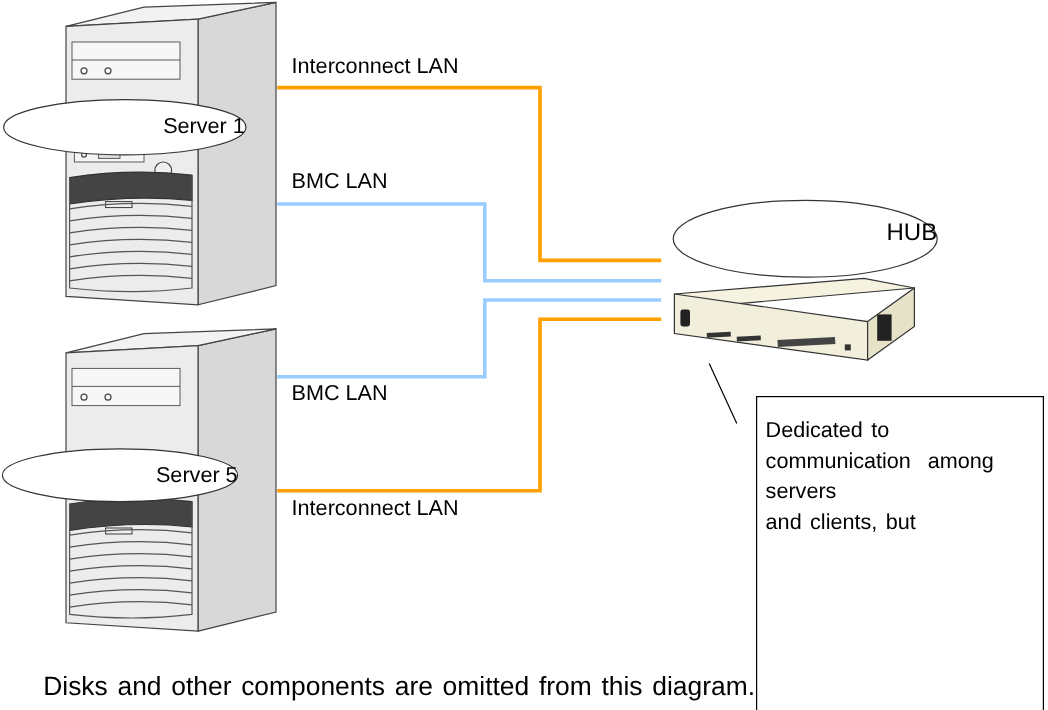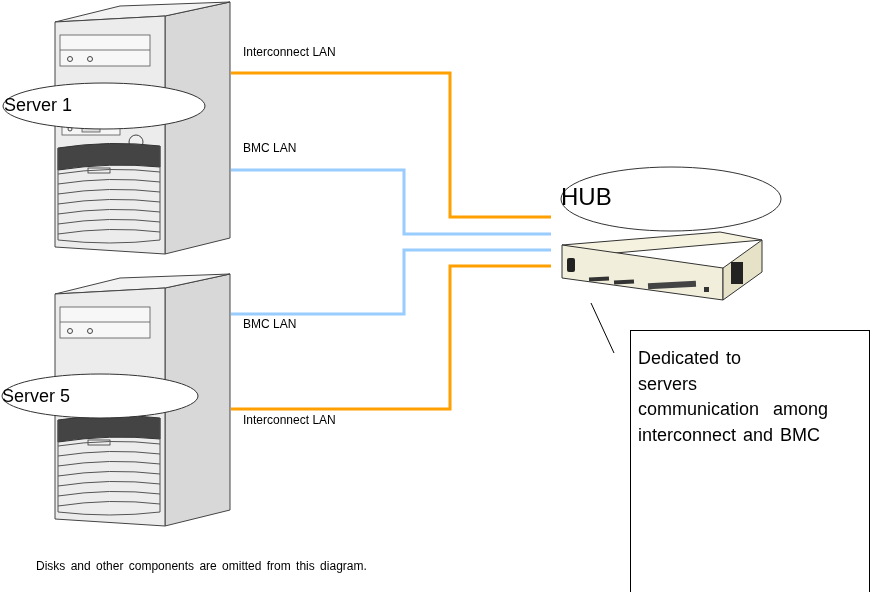--- a/index.html
+++ b/index.html
@@ -1,25 +1,25 @@
 <!DOCTYPE html>
 <html><head>
 <meta charset="utf-8">
 <style>
   html, body { margin:0; padding:0; background:#ffffff; }
   body { width:873px; height:592px; position:relative; overflow:hidden;
          font-family:"Liberation Sans", sans-serif; color:#000; }
   svg.canvas { position:absolute; left:0; top:0; }
-  .lbl { position:absolute; font-size:12px; white-space:nowrap; }
+  .lbl { position:absolute; font-size:18px; white-space:nowrap; }
   .note { position:absolute; left:630px; top:330px; width:240px; height:294px;
           border:1px solid #000; box-sizing:border-box; padding:15px 6px 0 7px;
           font-size:18px; line-height:25.5px; background:#fff; word-spacing:2px; }
   .note div { white-space:nowrap; }
-  .footer { position:absolute; left:36px; top:559px; font-size:12px; white-space:nowrap; word-spacing:2px; }
-  .ell-text { position:absolute; font-size:18px; text-align:left; }
+  .footer { position:absolute; left:36px; top:559px; font-size:22px; white-space:nowrap; word-spacing:2px; }
+  .ell-text { position:absolute; font-size:18px; text-align:right; }
 </style>
 </head>
 <body>
 
 <svg class="canvas" width="873" height="592" viewBox="0 0 873 592">
   <defs>
     <g id="tower">
 
       <polygon points="165,16 230,2 230,238 165,254" fill="#d8d8d8" stroke="#444" stroke-width="1"></polygon>
 
@@ -73,27 +73,27 @@
 
   <line x1="591" y1="303" x2="614" y2="353" stroke="#000" stroke-width="1"></line>
 
   <ellipse cx="104" cy="106" rx="101" ry="23" fill="#fff" stroke="#333" stroke-width="1"></ellipse>
   <ellipse cx="100" cy="396" rx="98" ry="22" fill="#fff" stroke="#333" stroke-width="1"></ellipse>
   <ellipse cx="671" cy="199" rx="110" ry="32" fill="#fff" stroke="#333" stroke-width="1"></ellipse>
 </svg>
 
 <div class="ell-text" style="left:4px;top:95px;width:200px;">Server 1</div>
 <div class="ell-text" style="left:2px;top:386px;width:196px;">Server 5</div>
-<div class="ell-text" style="left:561px;top:183px;width:220px;font-size:24px;">HUB</div>
+<div class="ell-text" style="left:561px;top:183px;width:220px;font-size:20px;">HUB</div>
 
 <div class="lbl" style="left:243px;top:45px;">Interconnect LAN</div>
 <div class="lbl" style="left:243px;top:141px;">BMC LAN</div>
 <div class="lbl" style="left:243px;top:317px;">BMC LAN</div>
 <div class="lbl" style="left:243px;top:413px;">Interconnect LAN</div>
 
 <div class="note">
   <div>Dedicated to</div>
+  <div style="white-space:pre;">communication  among</div>
   <div>servers</div>
-  <div style="white-space:pre;">communication  among</div>
-  <div>interconnect and BMC</div>
+  <div>and clients, but</div>
 </div>
 
 <div class="footer">Disks and other components are omitted from this diagram.</div>
 
 </body></html>

